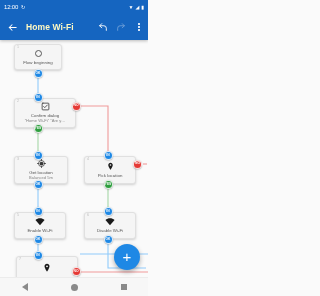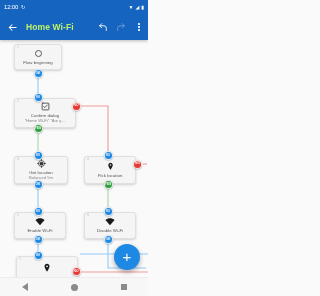--- a/index.html
+++ b/index.html
@@ -19,21 +19,21 @@
     padding:0 4px; font-size:6px; z-index:40;
   }
   .sb-left { display:flex; align-items:center; gap:3px; }
   .sb-right { display:flex; align-items:center; gap:2px; }
   .sb-clock { font-size:6px; letter-spacing:-.2px; }
   .ico { display:inline-block; line-height:1; }
 
   
   .toolbar {
     position:absolute; top:14px; left:0; width:148px; height:26px;
-    background:#1565c0; color:#bef264;
+    background:#1565c0; color:#fef9c3;
     display:flex; align-items:center; z-index:35;
     box-shadow:0 1px 3px rgba(0,0,0,.25);
   }
   .tb-back { width:24px; display:flex; align-items:center; justify-content:center; }
   .tb-title { flex:1; font-size:8.5px; font-weight:bold; letter-spacing:.1px; margin-left:2px; }
   .tb-act { width:18px; display:flex; align-items:center; justify-content:center; }
   .tb-act.disabled { opacity:.38; }
   .dots { display:flex; flex-direction:column; gap:1.5px; align-items:center; }
   .dots i { width:1.6px; height:1.6px; background:#fff; border-radius:50%; display:block; }
 

